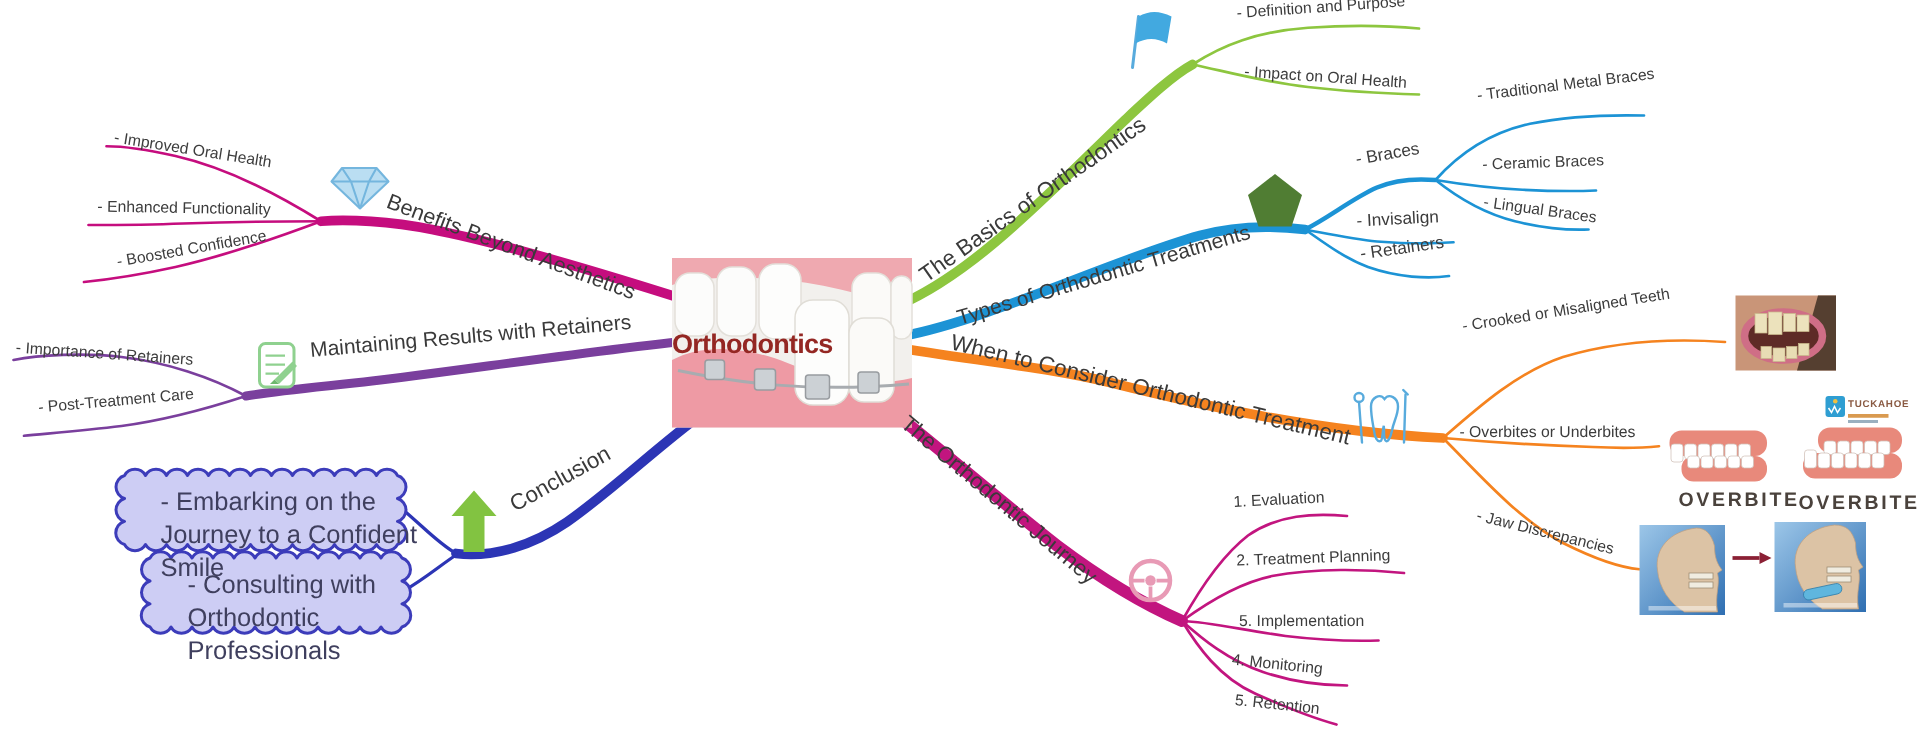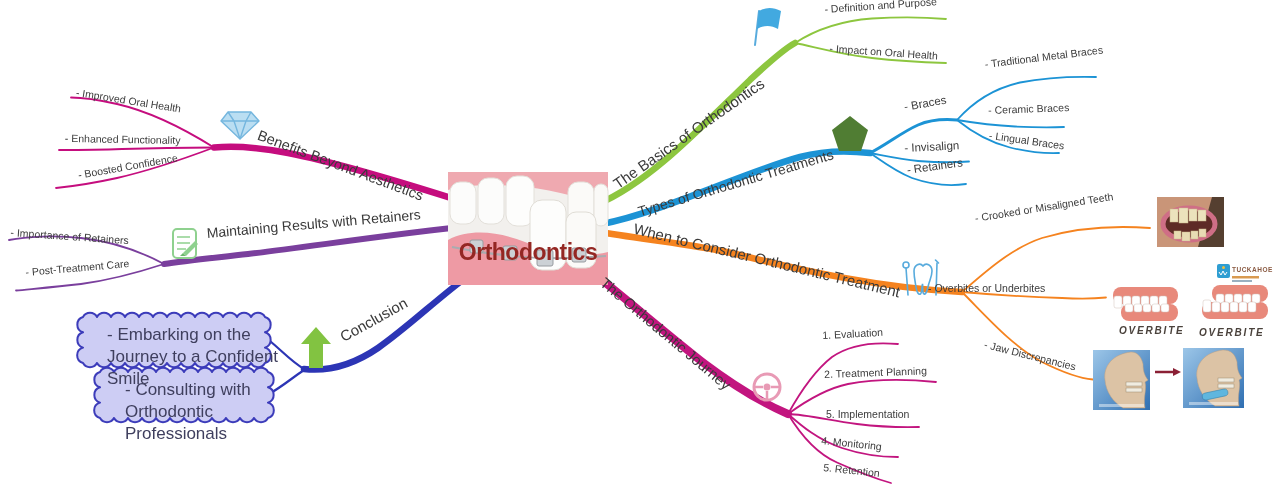--- a/index.html
+++ b/index.html
@@ -3,23 +3,23 @@
 <meta charset="utf-8">
 <style>
   html,body{margin:0;padding:0;background:#fff;}
   #stage{position:relative;width:1280px;height:496px;background:#ffffff;overflow:hidden;
          font-family:"Liberation Sans", sans-serif;}
   #art{position:absolute;left:0;top:0;}
   .lbl{position:absolute;white-space:nowrap;transform-origin:0 0;color:#3c3c3c;}
   .lbl-main{font-size:15px;color:#3a3a3a;}
   .lbl-leaf{font-size:10.5px;}
   .cloud-text{position:absolute;font-size:17px;color:#3f3f5e;line-height:1.3;margin-left:19px;}
-  .fig-label{position:absolute;font-size:10px;font-weight:bold;letter-spacing:1.8px;color:#4a423c;font-style:italic;}
-  .center-title{position:absolute;left:448px;top:219px;width:160px;text-align:center;
-                font-size:23px;font-weight:bold;color:#942723;letter-spacing:-0.5px;margin-top:20px;}
+  .fig-label{position:absolute;font-size:13px;font-weight:bold;letter-spacing:1.8px;color:#4a423c;}
+  .center-title{position:absolute;left:448px;top:219px;width:160px;
+                font-size:18px;font-weight:bold;color:#942723;letter-spacing:-0.5px;}
   .tuckahoe-text{position:absolute;left:1232px;top:266px;font-size:6.5px;font-weight:bold;
                  color:#8a5a42;letter-spacing:0.5px;}
 </style>
 </head>
 <body>
 
 <div id="stage">
 
 <svg id="art" width="1280" height="496" viewBox="0 0 1280 496">
   <defs>
@@ -228,21 +228,21 @@
 <div class="lbl lbl-leaf" style="left:830px;top:42px;transform:rotate(4deg);">- Impact on Oral Health</div>
 
 <div class="lbl lbl-leaf" style="left:903px;top:101px;font-size:11.5px;transform:rotate(-10deg);">- Braces</div>
 <div class="lbl lbl-leaf" style="left:984px;top:58px;transform:rotate(-7deg);">- Traditional Metal Braces</div>
 <div class="lbl lbl-leaf" style="left:988px;top:104px;transform:rotate(-2deg);">- Ceramic Braces</div>
 <div class="lbl lbl-leaf" style="left:990px;top:129px;transform:rotate(8deg);">- Lingual Braces</div>
 <div class="lbl lbl-leaf" style="left:904px;top:142px;font-size:11.5px;transform:rotate(-3deg);">- Invisalign</div>
 <div class="lbl lbl-leaf" style="left:906px;top:164px;font-size:11.5px;transform:rotate(-8deg);">- Retainers</div>
 
 <div class="lbl lbl-leaf" style="left:974px;top:212px;transform:rotate(-9deg);">- Crooked or Misaligned Teeth</div>
-<div class="lbl lbl-leaf" style="left:928px;top:282px;">- Overbites or Underbites</div>
+<div class="lbl lbl-leaf" style="left:973px;top:282px;">- Overbites or Underbites</div>
 <div class="lbl lbl-leaf" style="left:986px;top:338px;transform:rotate(14deg);">- Jaw Discrepancies</div>
 
 <div class="lbl lbl-leaf" style="left:822px;top:329px;transform:rotate(-3deg);">1. Evaluation</div>
 <div class="lbl lbl-leaf" style="left:824px;top:368px;transform:rotate(-2deg);">2. Treatment Planning</div>
 <div class="lbl lbl-leaf" style="left:826px;top:408px;">5. Implementation</div>
 <div class="lbl lbl-leaf" style="left:822px;top:434px;transform:rotate(6deg);">4. Monitoring</div>
 <div class="lbl lbl-leaf" style="left:824px;top:461px;transform:rotate(6deg);">5. Retention</div>
 
 <div class="lbl lbl-leaf" style="left:77px;top:86px;transform:rotate(9deg);">- Improved Oral Health</div>
 <div class="lbl lbl-leaf" style="left:65px;top:132px;transform:rotate(1deg);">- Enhanced Functionality</div>

